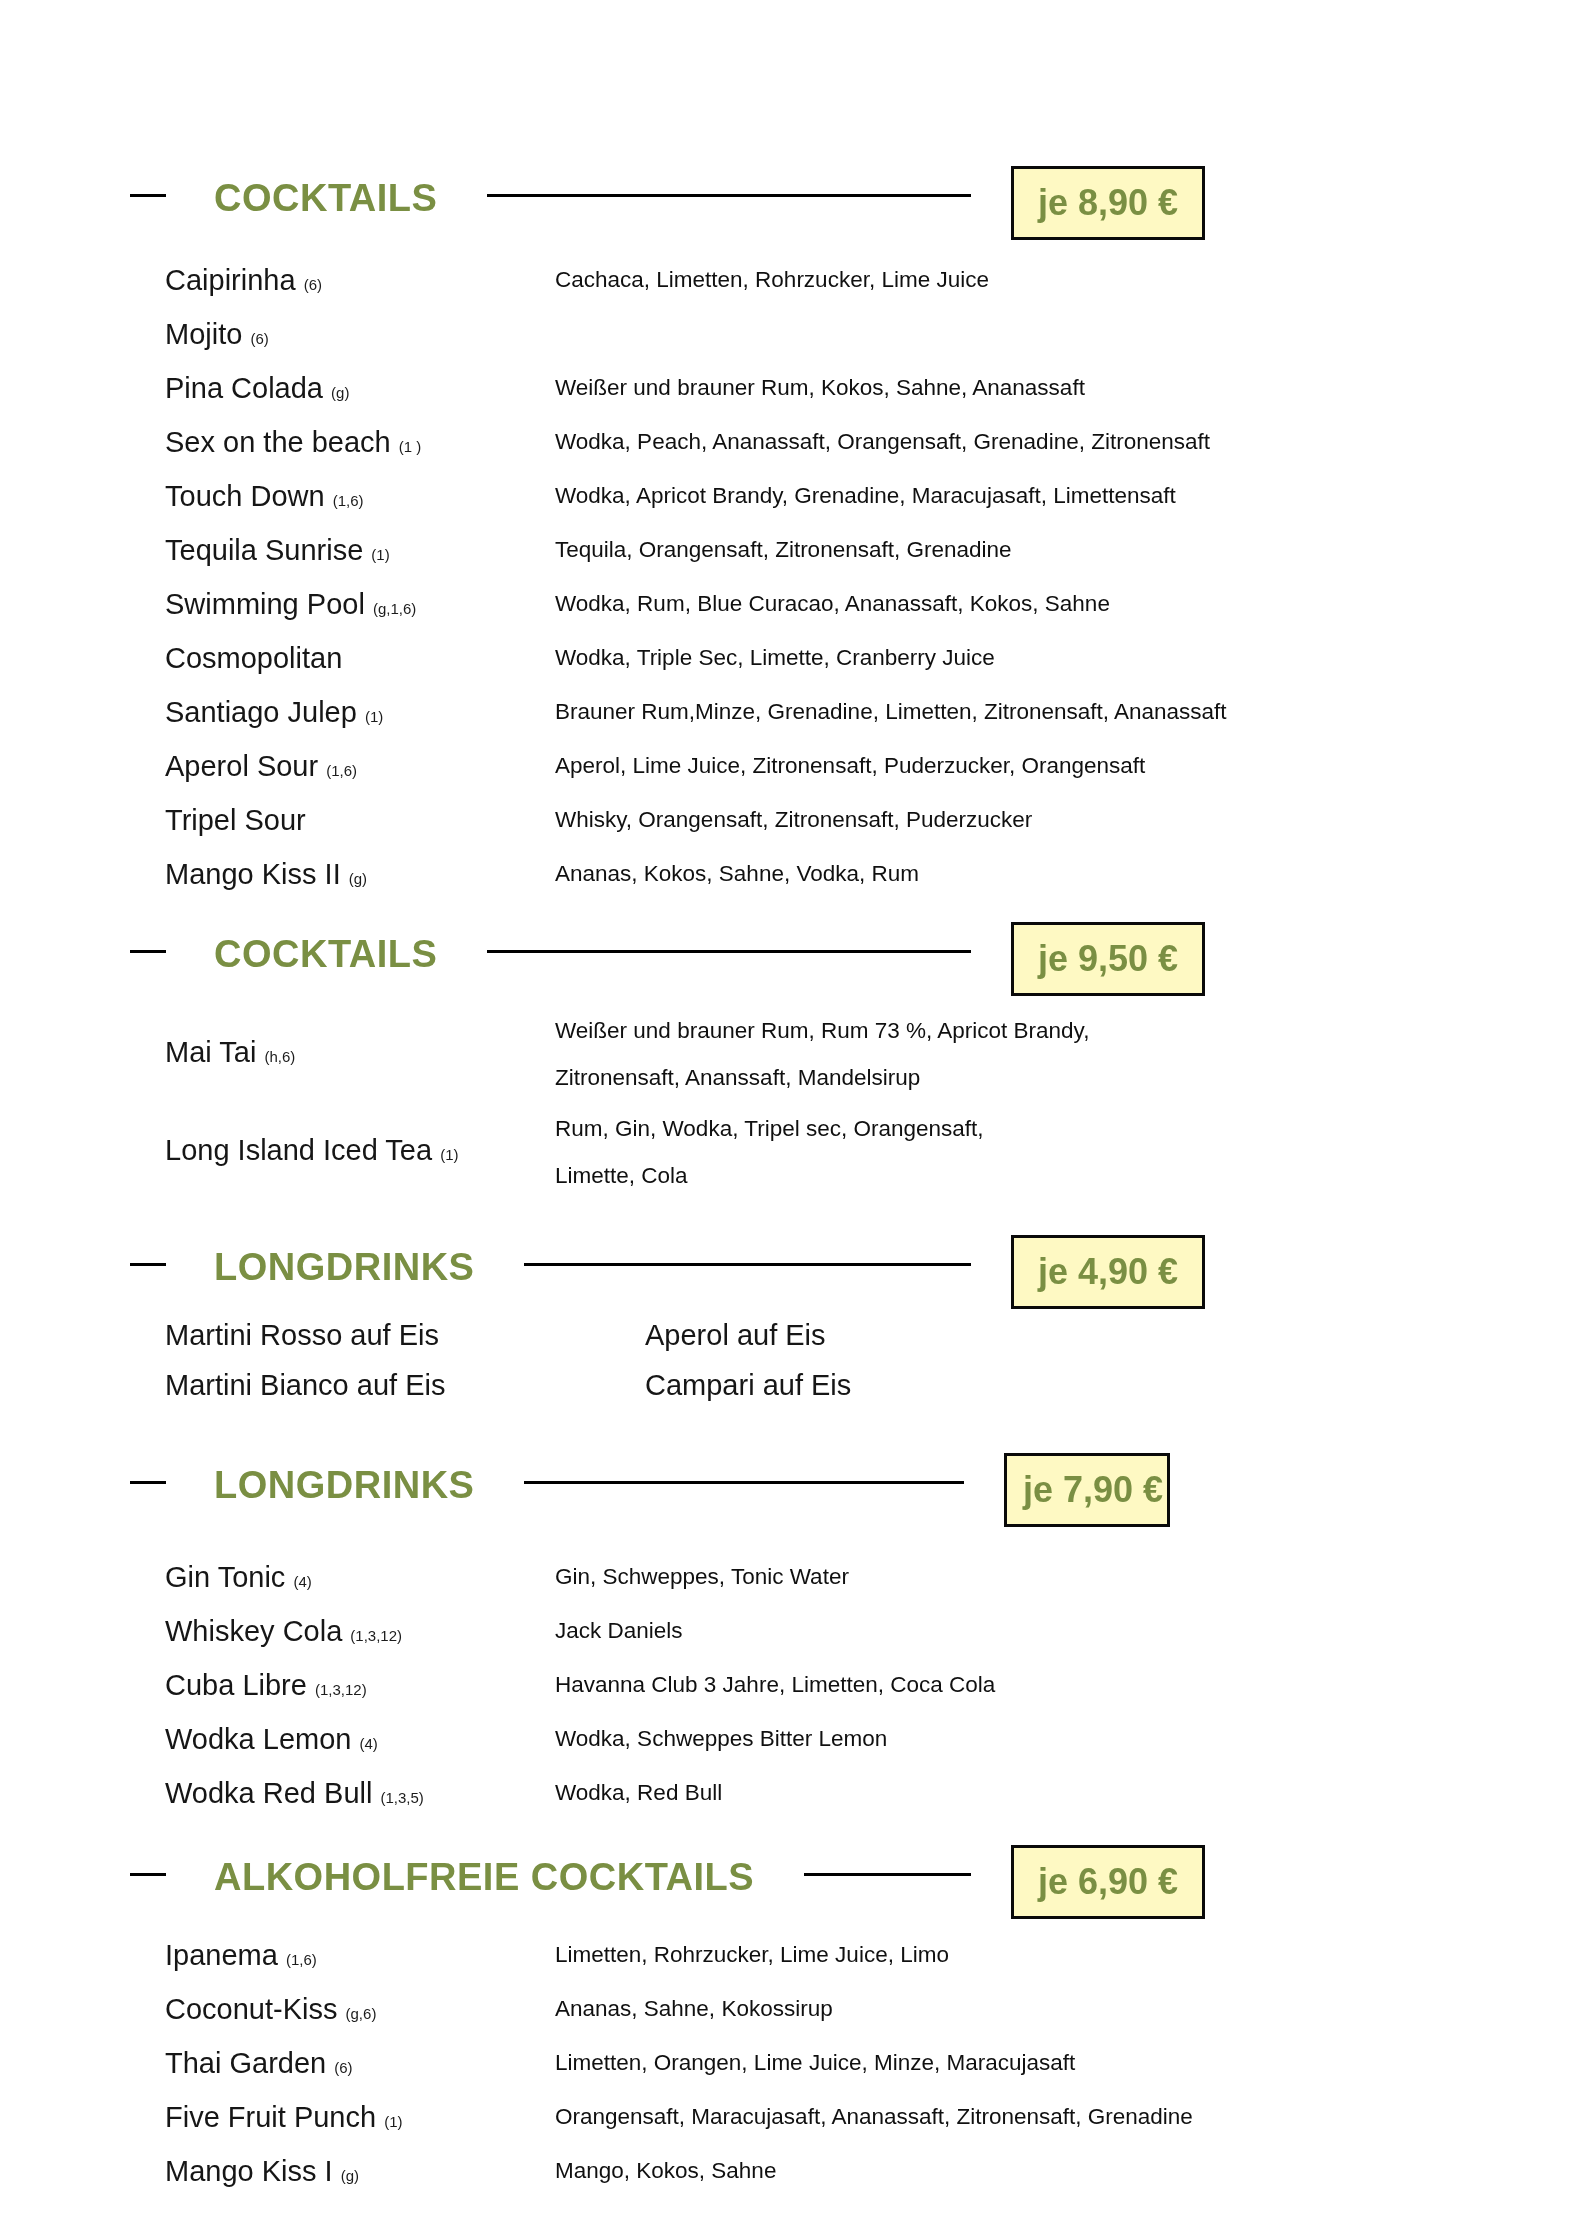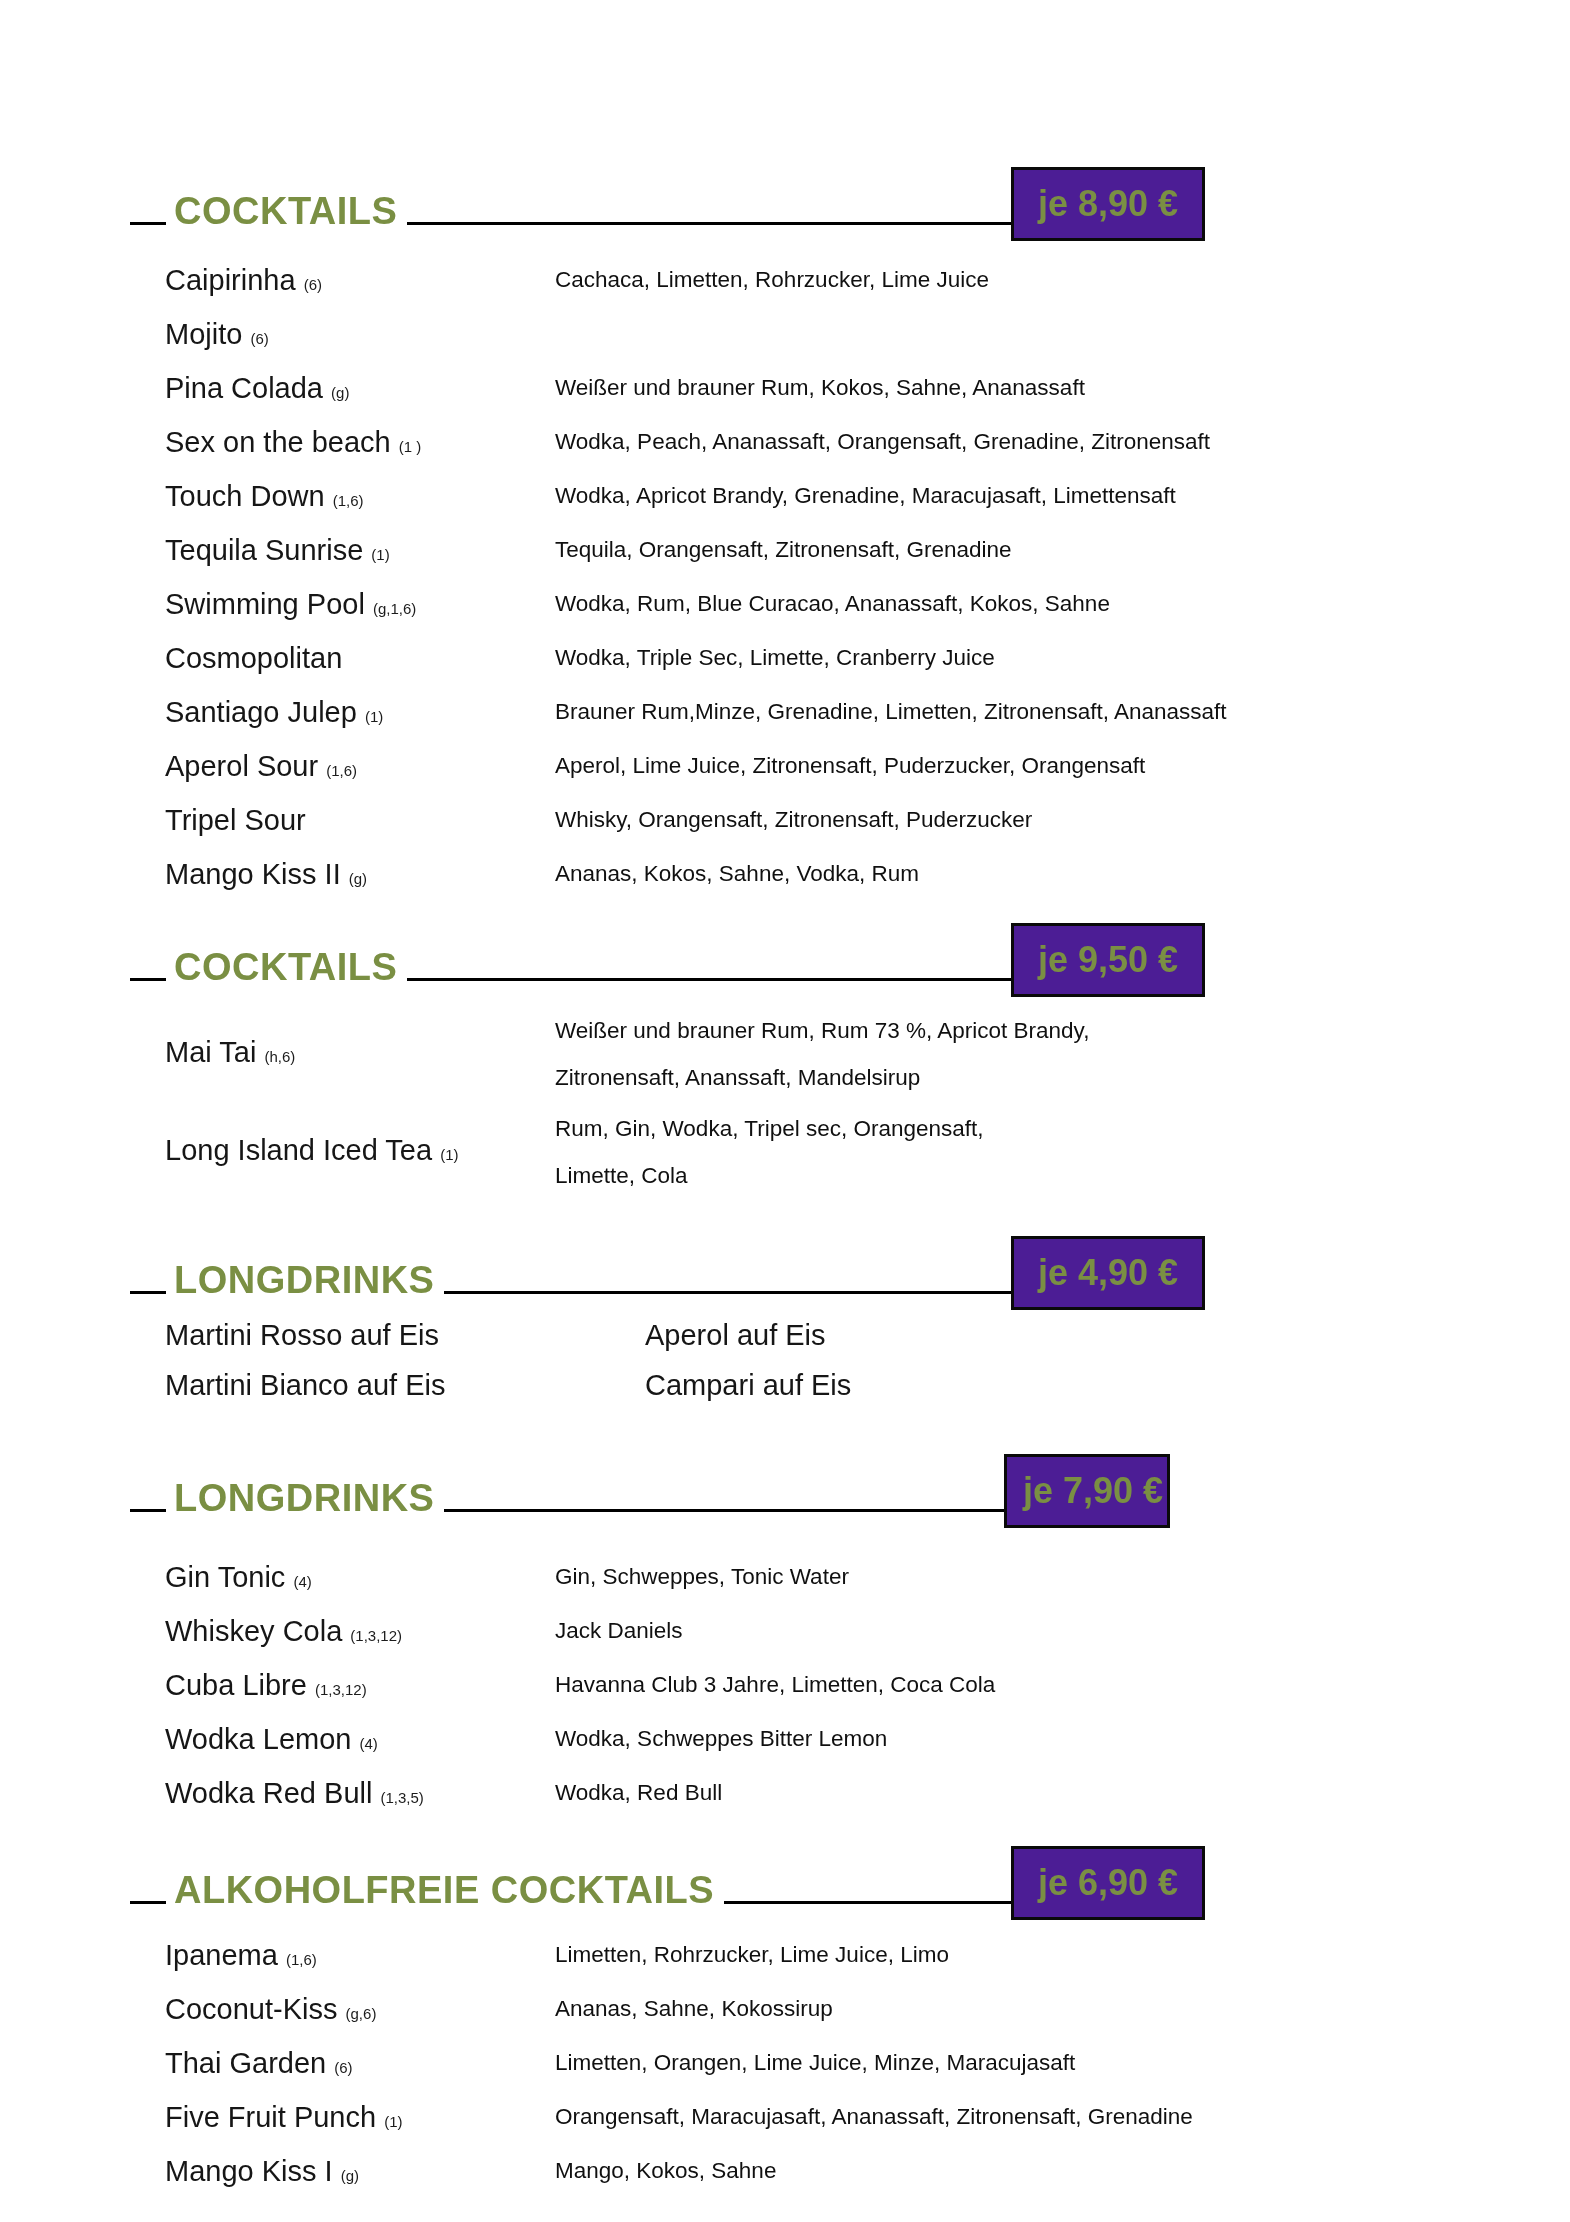--- a/index.html
+++ b/index.html
@@ -8,32 +8,32 @@
     position:relative; width:1570px; height:2222px; box-sizing:border-box;
     background:#ffffff; padding:165px 0 0 130px; overflow:hidden;
     font-family:"Liberation Sans", sans-serif; color:var(--ink);
   }
   .section { }
   .sec-1 { margin-top:20px; }
   .sec-2 { margin-top:35px; }
   .sec-3 { margin-top:42px; }
   .sec-4 { margin-top:24px; }
 
-  .sec-header { display:flex; align-items:flex-end; height:60px; width:1075px; }
+  .sec-header { display:flex; align-items:center; height:60px; width:1075px;gap:40px; }
   .sec-3 .sec-header { width:1040px; }
   .dash { width:36px; height:0; border-bottom:3px solid #000; }
   .sec-title {
     font-size:38px; font-weight:bold; color:var(--green);
     line-height:1; margin:0 10px -5px 8px; white-space:nowrap; letter-spacing:.5px;
   }
   .leader { flex:1 1 auto; height:0; border-bottom:3px solid #000; }
   .price-box {
     border:3px solid #0a0a0a; color:var(--green); font-weight:bold; font-size:36px;
     line-height:1; padding:16px 24px; margin-bottom:-16px; white-space:nowrap;
-    background:#4c1d95;
+    background:#fef9c3;
   }
   .sec-3 .price-box { padding-right:4px; padding-left:16px; }
 
   .items { margin:28px 0 0 35px; }
   .sec-1 .items { margin-top:26px; }
   .sec-2 .items { margin-top:16px; }
   .sec-3 .items { margin-top:38px; }
   .sec-4 .items { margin-top:24px; }
 
   .item-row { display:flex; align-items:center; height:54px; }

